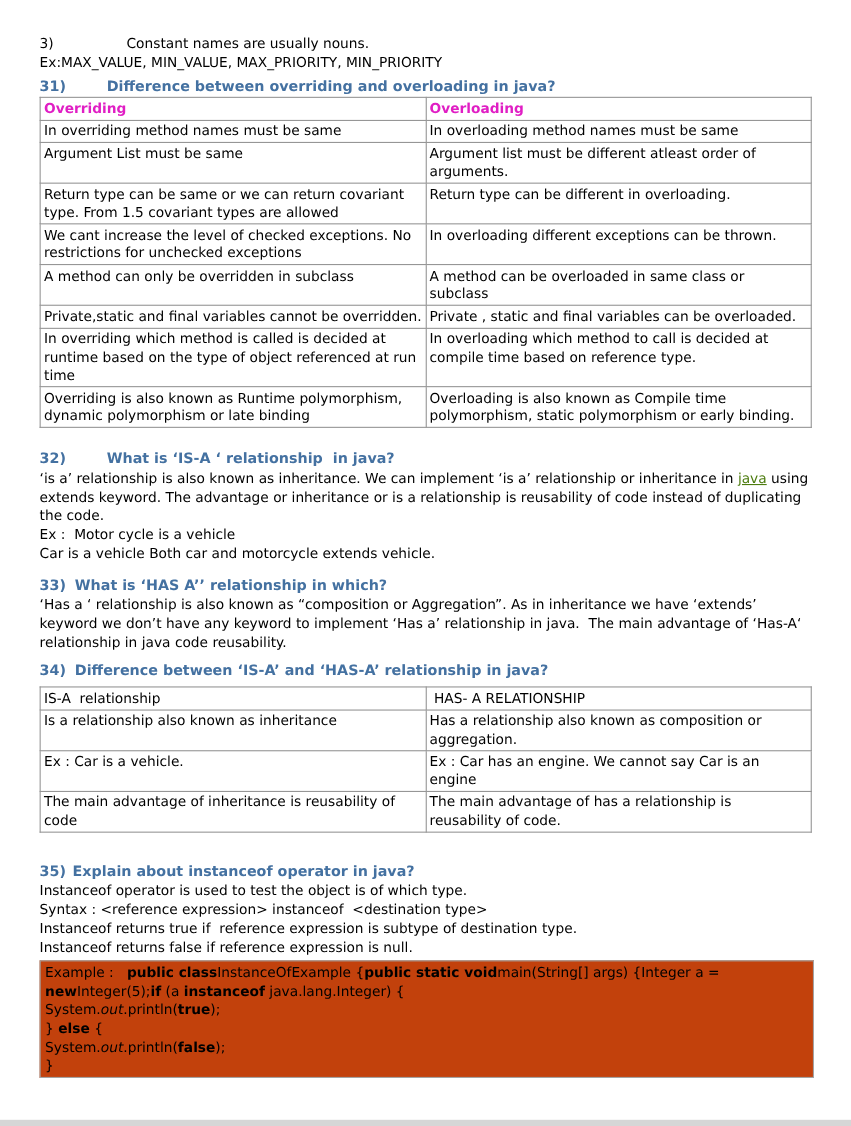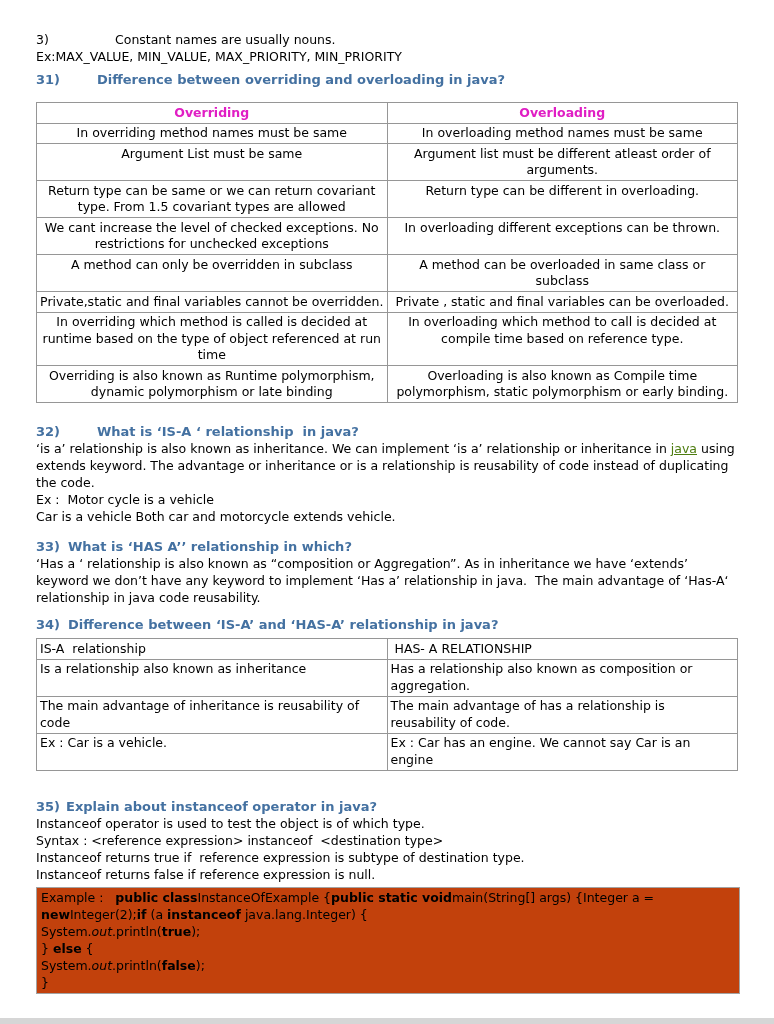--- a/index.html
+++ b/index.html
@@ -35,21 +35,21 @@
     padding:1.5px 3px;
     vertical-align:top;
     line-height:16.5px;
     white-space:pre-wrap;
   }
   .qtable td.hdr-magenta{
     color:var(--magenta,#E01EC4);
     font-weight:bold;
   }
   .mt6{margin-top:6px;}
-  .mt14{margin-top:14px;text-align:center;}
+  .mt14{margin-top:0;}
   .mt20{margin-top:20px;}
   .mt13{margin-top:13px;}
   .mt10{margin-top:10px;}
   .mt5{margin-top:5px;}
   .mt27{margin-top:27px;}
   .codebox{
     margin-top:4px;
     width:694px;
     border:1px solid var(--code-border,#A3A3A3);
     padding:1px 4px 2px 4px;
@@ -128,39 +128,39 @@
       <tbody>
           <tr>
         <td>IS-A  relationship</td>
         <td> HAS- A RELATIONSHIP</td>
       </tr>
       <tr>
         <td>Is a relationship also known as inheritance</td>
         <td>Has a relationship also known as composition or aggregation.</td>
       </tr>
       <tr>
+        <td>Ex : Car is a vehicle.</td>
+        <td>Ex : Car has an engine. We cannot say Car is an engine</td>
+      </tr>
+      <tr>
         <td>The main advantage of inheritance is reusability of code</td>
         <td>The main advantage of has a relationship is reusability of code.</td>
-      </tr>
-      <tr>
-        <td>Ex : Car is a vehicle.</td>
-        <td>Ex : Car has an engine. We cannot say Car is an engine</td>
       </tr>
     </tbody>
       </table>
 
     <div class="heading mt27"><span class="num n35">35)</span><span>Explain about instanceof operator in java?</span></div>
     <div class="line">Instanceof operator is used to test the object is of which type.</div>
     <div class="line">Syntax : &lt;reference expression&gt; instanceof  &lt;destination type&gt;</div>
     <div class="line">Instanceof returns true if  reference expression is subtype of destination type.</div>
     <div class="line">Instanceof returns false if reference expression is null.</div>
 
     <div class="codebox">
       <div class="codeline"><span>Example :   </span><span style="font-weight: bold;">public class</span><span>InstanceOfExample {</span><span style="font-weight: bold;">public static void</span><span>main(String[] args) {Integer a =</span></div>
-      <div class="codeline"><span style="font-weight: bold;">new</span><span>Integer(2);</span><span style="font-weight: bold;">if</span><span> (a </span><span style="font-weight: bold;">instanceof</span><span> java.lang.Integer) {</span></div>
+      <div class="codeline"><span style="font-weight: bold;">new</span><span>Integer(5);</span><span style="font-weight: bold;">if</span><span> (a </span><span style="font-weight: bold;">instanceof</span><span> java.lang.Integer) {</span></div>
       <div class="codeline"><span>System.</span><span style="font-style: italic;">out</span><span>.println(</span><span style="font-weight: bold;">true</span><span>);</span></div>
       <div class="codeline"><span>} </span><span style="font-weight: bold;">else</span><span> {</span></div>
       <div class="codeline"><span>System.</span><span style="font-style: italic;">out</span><span>.println(</span><span style="font-weight: bold;">false</span><span>);</span></div>
       <div class="codeline"><span>}</span></div>
     </div>
 
   </div>
   <div class="bottom-strip"></div>
 </div>
 

